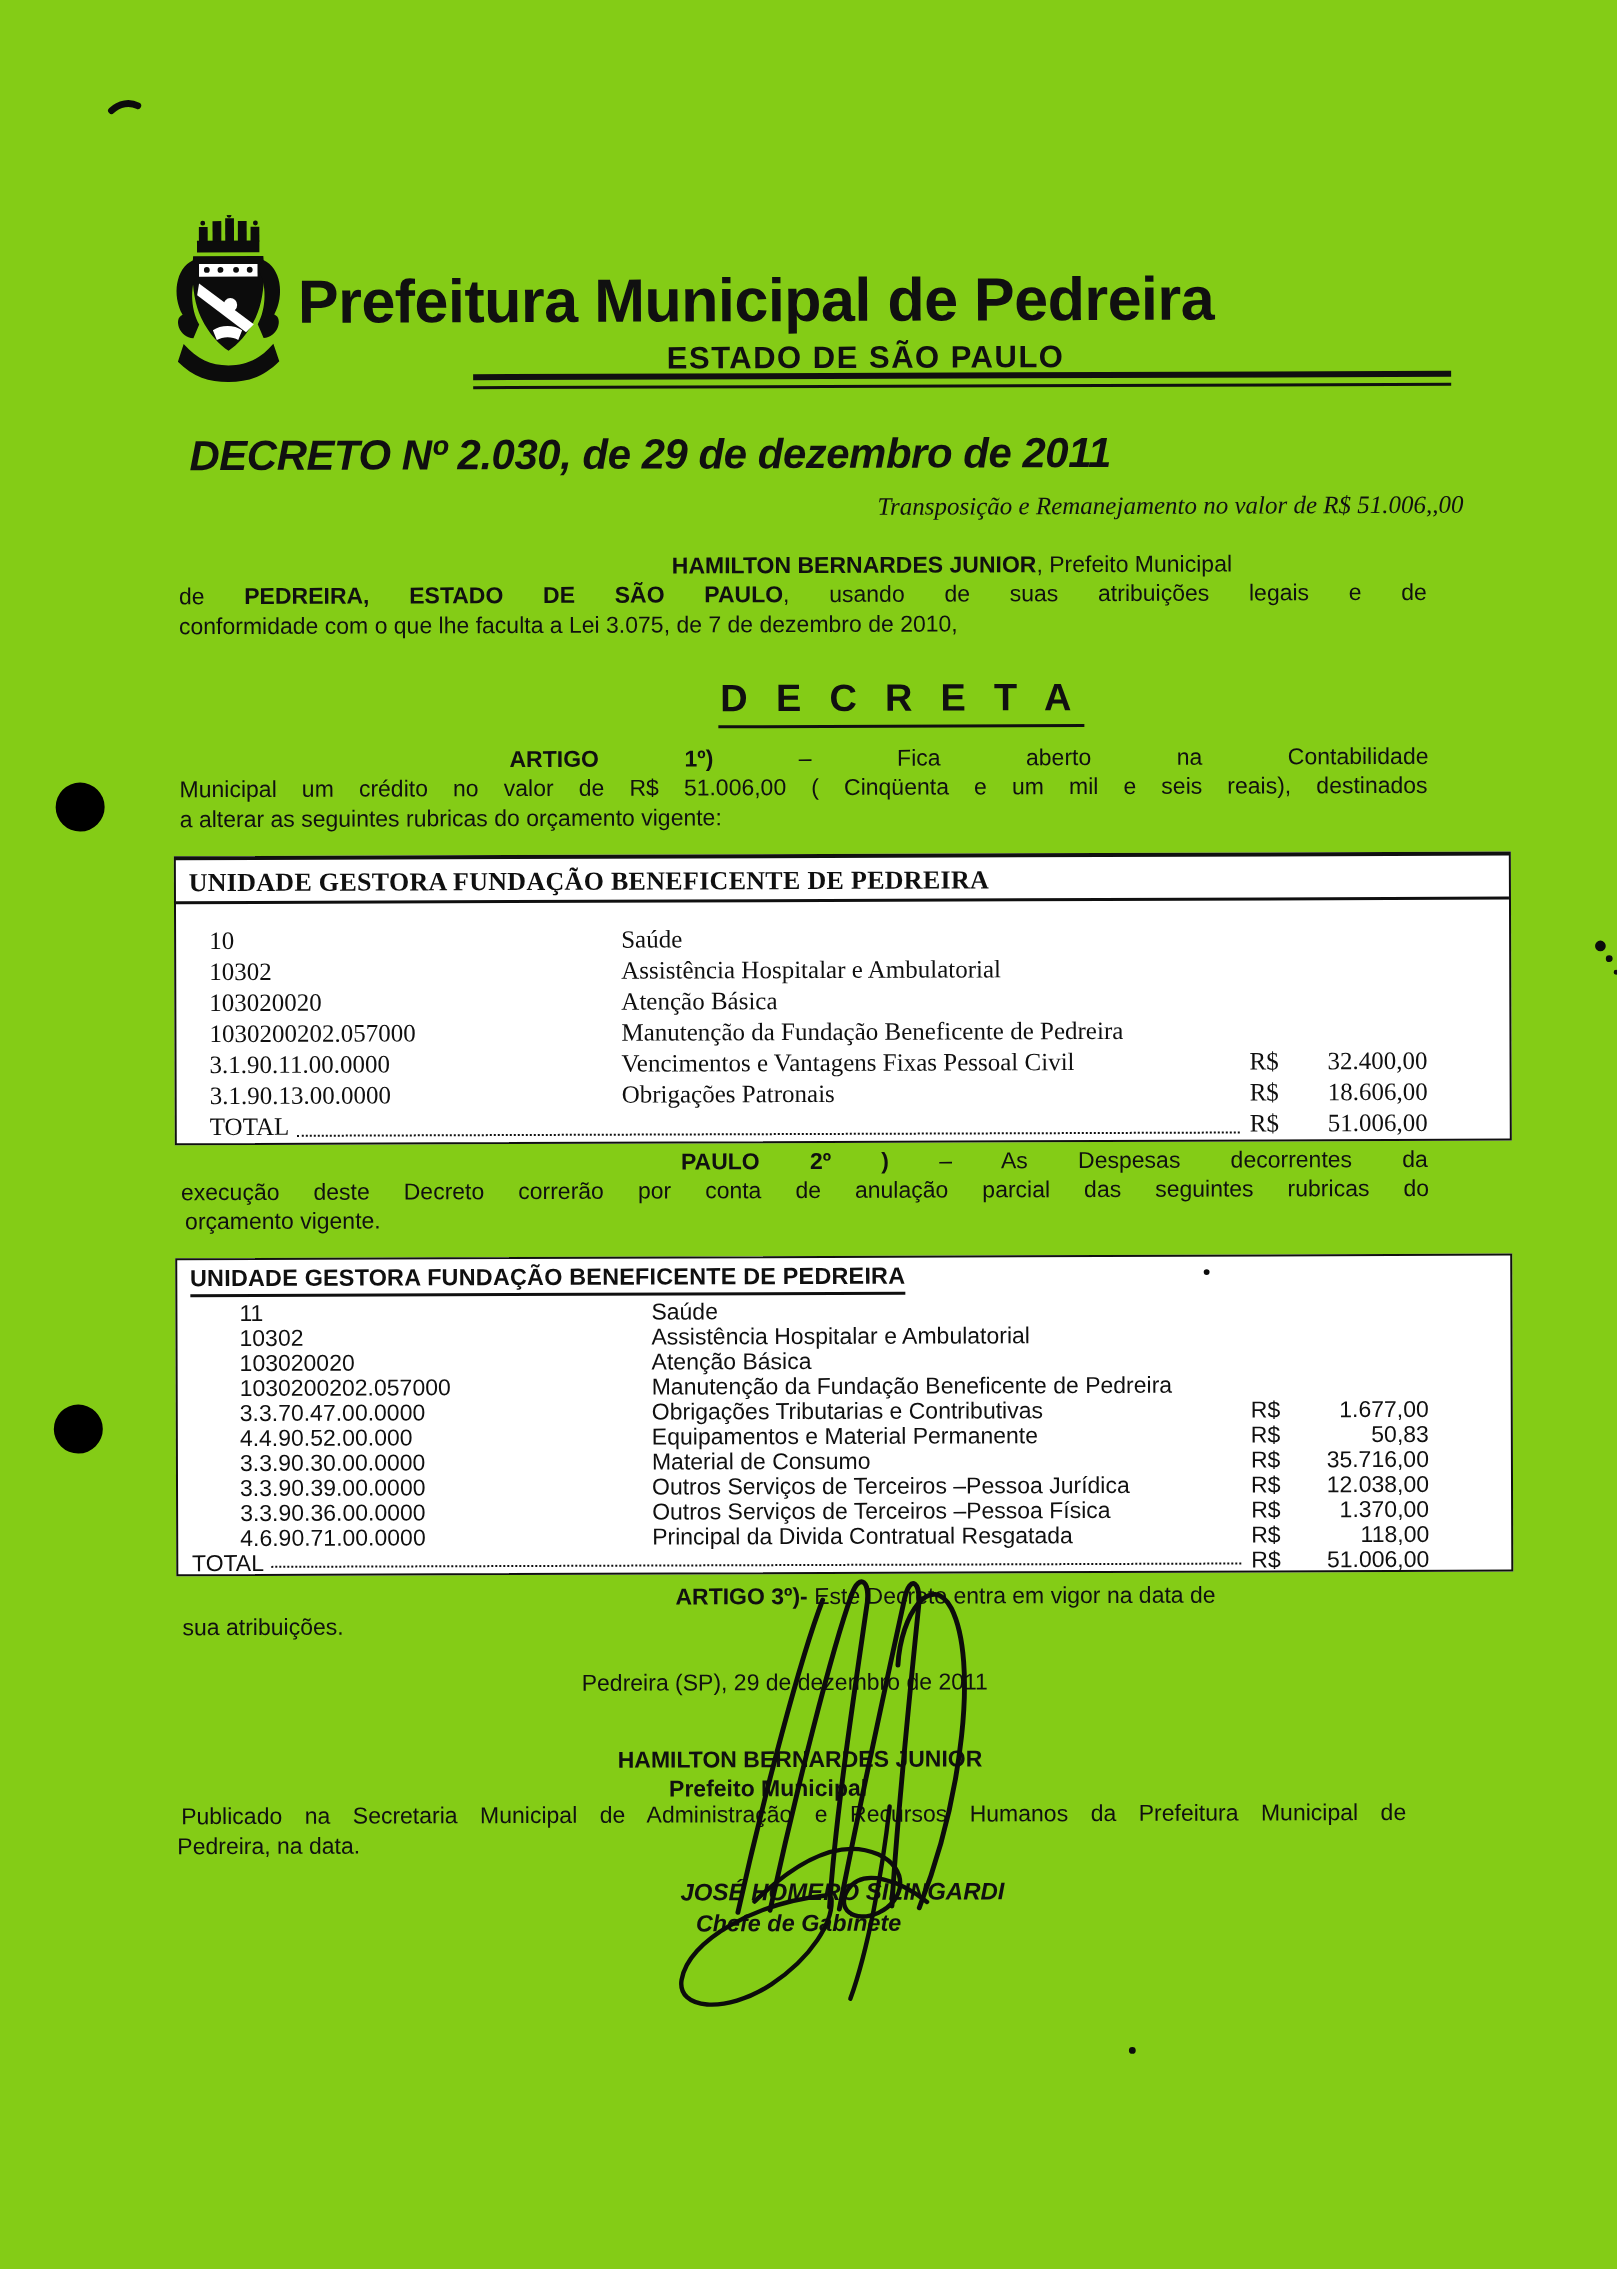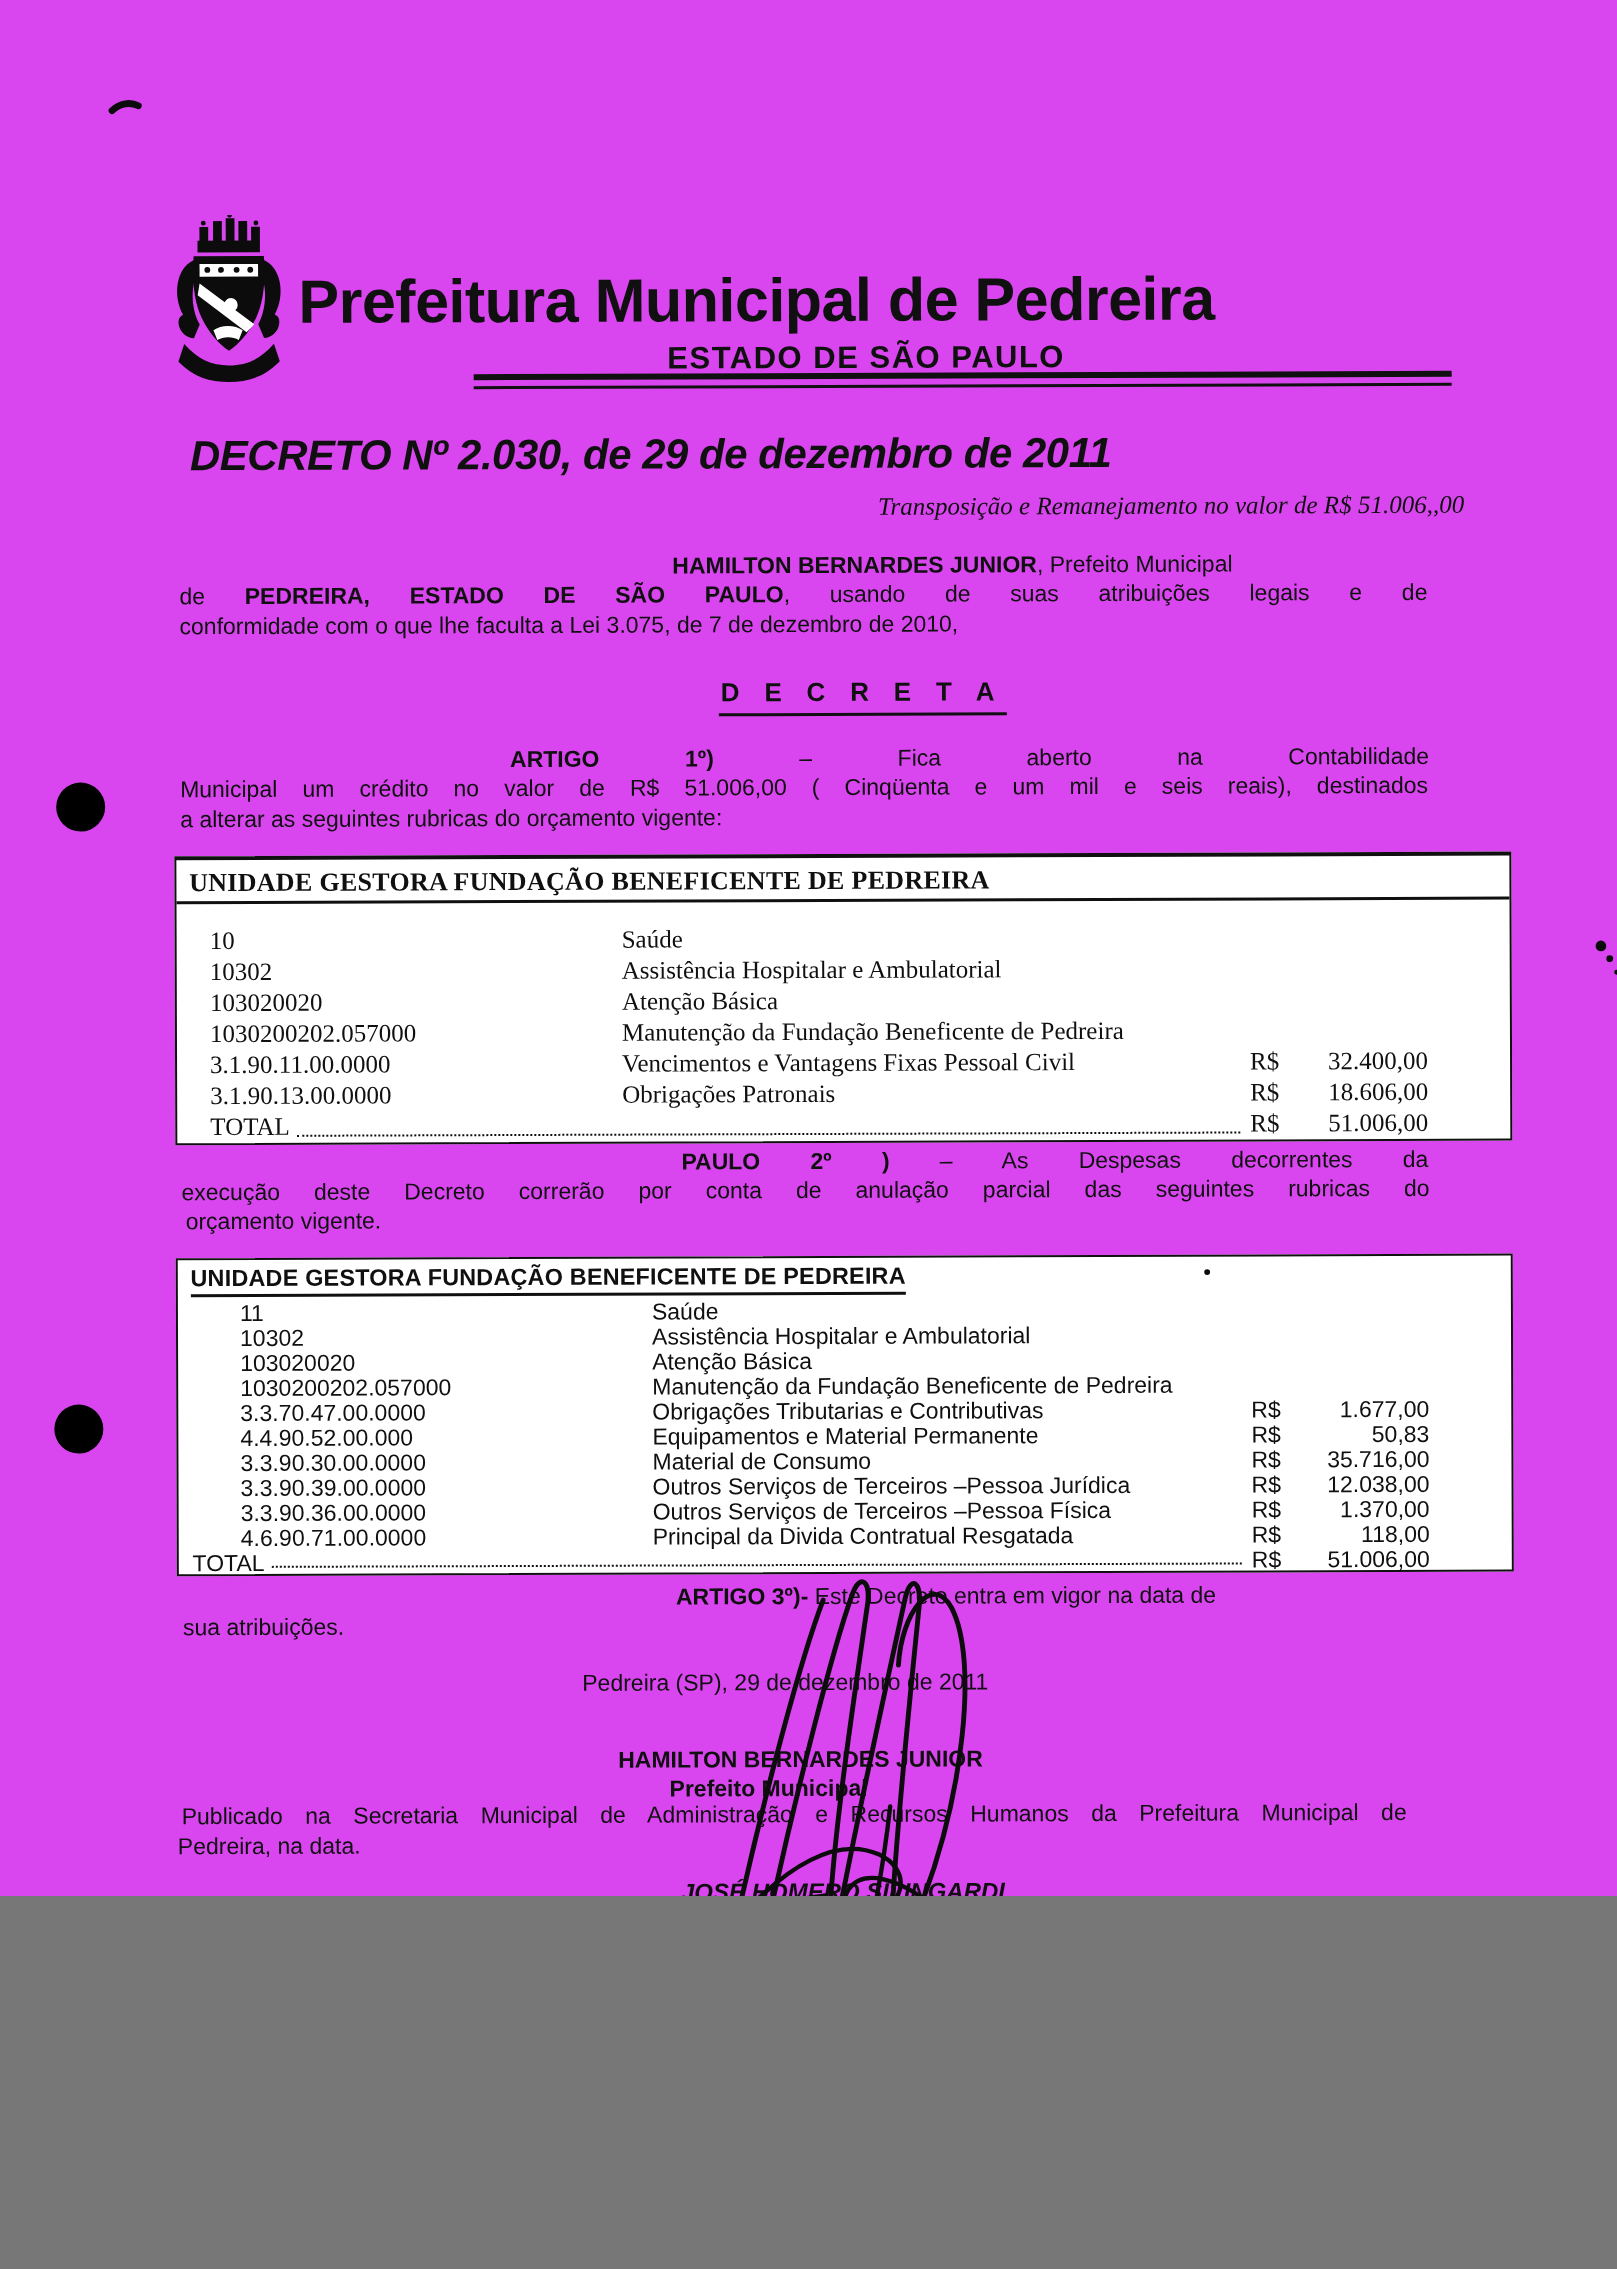--- a/index.html
+++ b/index.html
@@ -1,35 +1,35 @@
 <!DOCTYPE html>
 <html><head>
 <meta charset="utf-8">
 <style>
   html,body{margin:0;padding:0;background:#777;}
   .page{
-    position:relative;width:1618px;height:1896px;background:#d946ef;
+    position:relative;width:1618px;height:2269px;background:#84cc16;
     overflow:hidden;color:#101010;
     font-family:"Liberation Sans",sans-serif;
   }
   .sheet{position:absolute;inset:0;transform:rotate(-0.2deg);transform-origin:50% 40%;}
   .abs{position:absolute;}
   .nowrap{white-space:nowrap;}
   .b{font-weight:bold;}
   .jl{text-align:justify;text-align-last:justify;}
   
   .org-title{left:300px;top:265px;font-size:61px;font-weight:bold;letter-spacing:-0.5px;white-space:nowrap;}
   .state-line{left:419px;top:340px;width:897px;text-align:center;font-size:31px;font-weight:bold;letter-spacing:1.5px;}
   .header-rule{left:475px;top:373px;width:978px;height:14.6px;border-top:6.8px solid #101010;border-bottom:3.9px solid #101010;box-sizing:border-box;}
   .decree-title{left:191px;top:430px;font-size:42px;font-weight:bold;font-style:italic;white-space:nowrap;letter-spacing:-0.5px;}
   .decree-annotation{left:673px;top:493px;width:792px;text-align:right;font-family:"Liberation Serif",serif;font-style:italic;font-size:25px;}
   
   .body-txt{font-size:23px;line-height:28px;}
   .decreta{left:719px;top:677px;}
-  .decreta span{display:inline-block;font-size:26px;font-weight:bold;letter-spacing:8.8px;border-bottom:3.9px solid #101010;padding:0 3.9px 4.9px 2px;}
+  .decreta span{display:inline-block;font-size:38px;font-weight:bold;letter-spacing:8.8px;border-bottom:3.9px solid #101010;padding:0 3.9px 4.9px 2px;}
   
   .tbox{box-sizing:border-box;border:2.9px solid #101010;background:#fff;}
   .t1{left:174px;top:854px;width:1337px;height:289px;border-top-width:4.9px;font-family:"Liberation Serif",serif;font-size:25px;}
   .t1-title{font-weight:bold;font-size:26px;padding:7.8px 0 2.9px 12.7px;border-bottom:3.9px solid #101010;letter-spacing:0.3px;}
   .t1-rows{padding-top:23.4px;}
   .t1 .trow{height:31px;}
   .t2{left:174px;top:1256px;width:1337px;height:318px;font-size:23px;}
   .t2-title{display:inline-block;font-weight:bold;font-size:23.4px;margin:4.9px 0 0 12.7px;border-bottom:3.9px solid #101010;padding-bottom:2px;letter-spacing:0.2px;}
   .t2-rows{margin-top:2.9px;}
   .t2 .trow{height:25px;}

